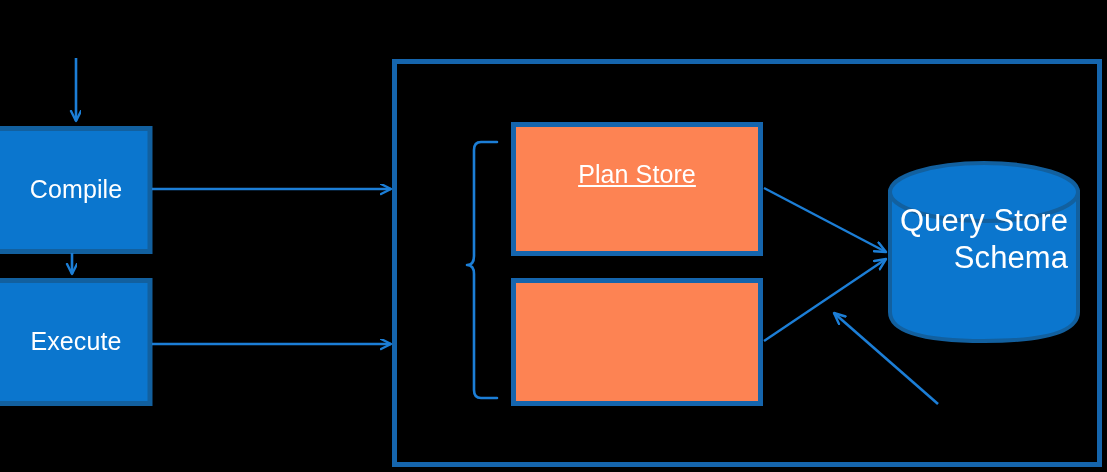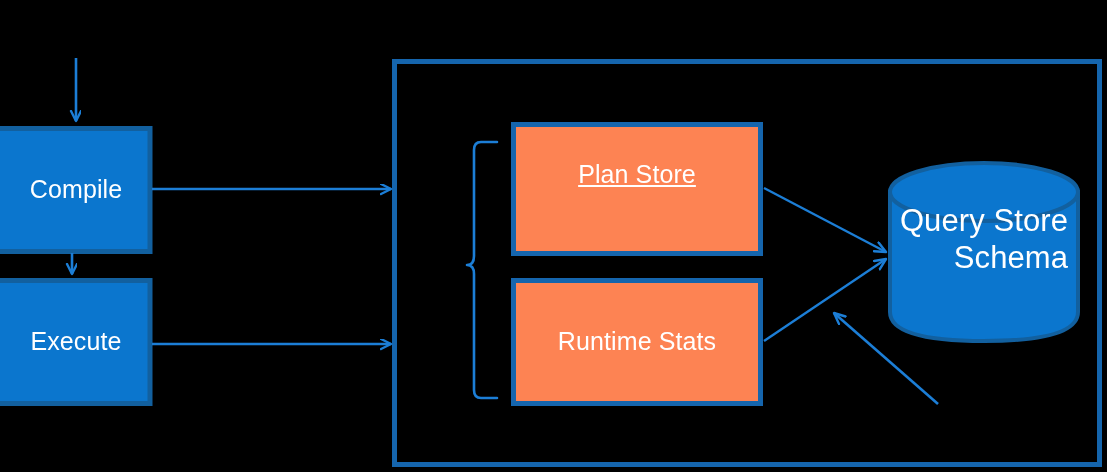--- a/index.html
+++ b/index.html
@@ -93,18 +93,17 @@
       <ellipse cx="984" cy="192" rx="94" ry="29" fill="#0b76ce" stroke="#12609f" stroke-width="4"></ellipse>
     </g>
   </svg>
 
   <div class="node-label" id="label-compile">Compile</div>
 
   <div class="node-label" id="label-execute">Execute</div>
 
   <div class="node-label" id="label-planstore">Plan Store</div>
 
-  <div class="node-label" id="label-runtime">Runtime Stats</div>
 
   <div class="node-label" id="label-queryschema">Query Store
 Schema</div>
 
 </div>
 
 </body></html>

